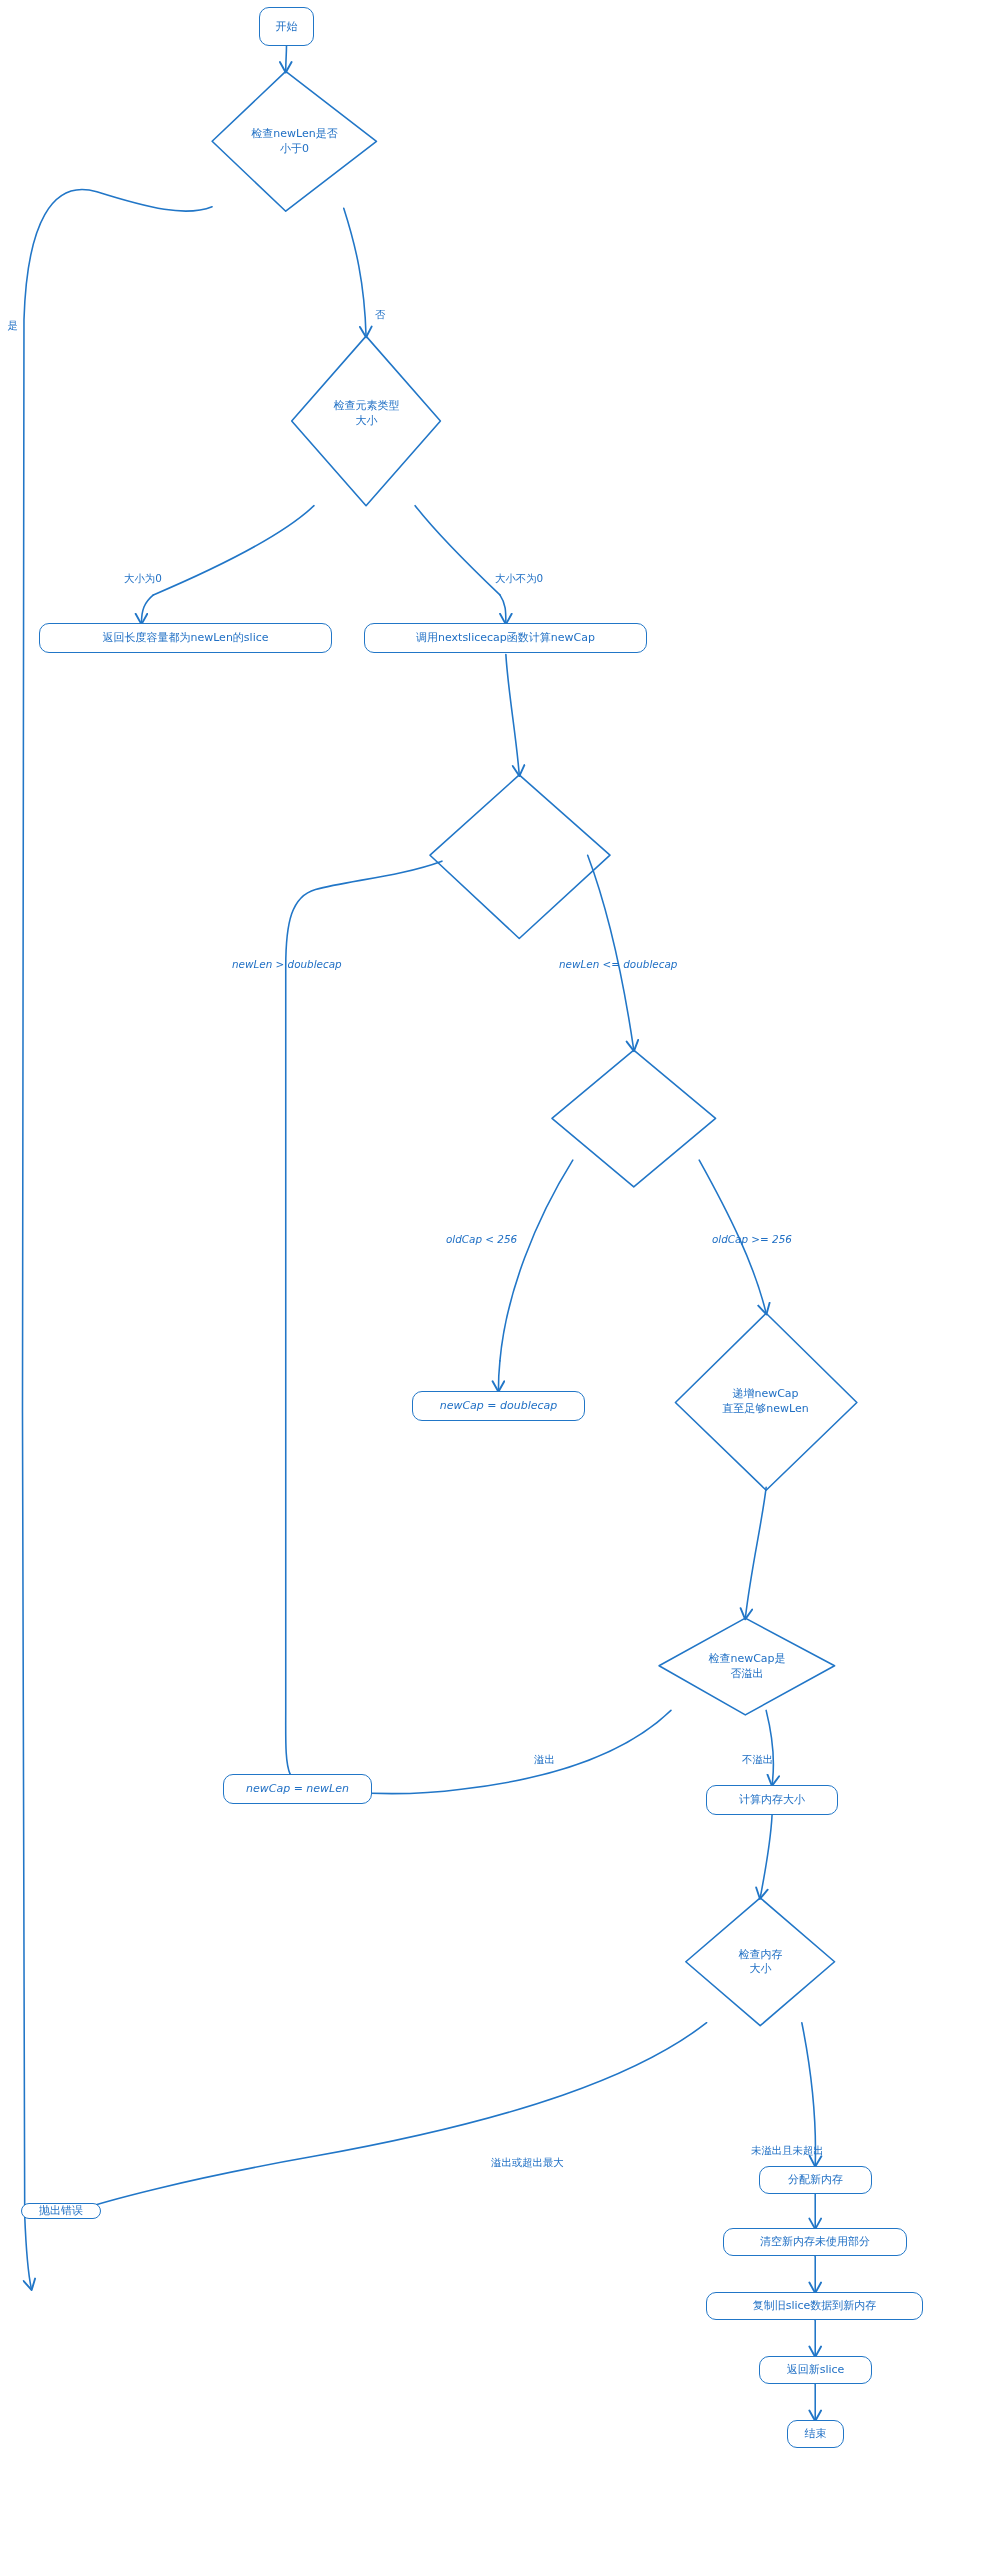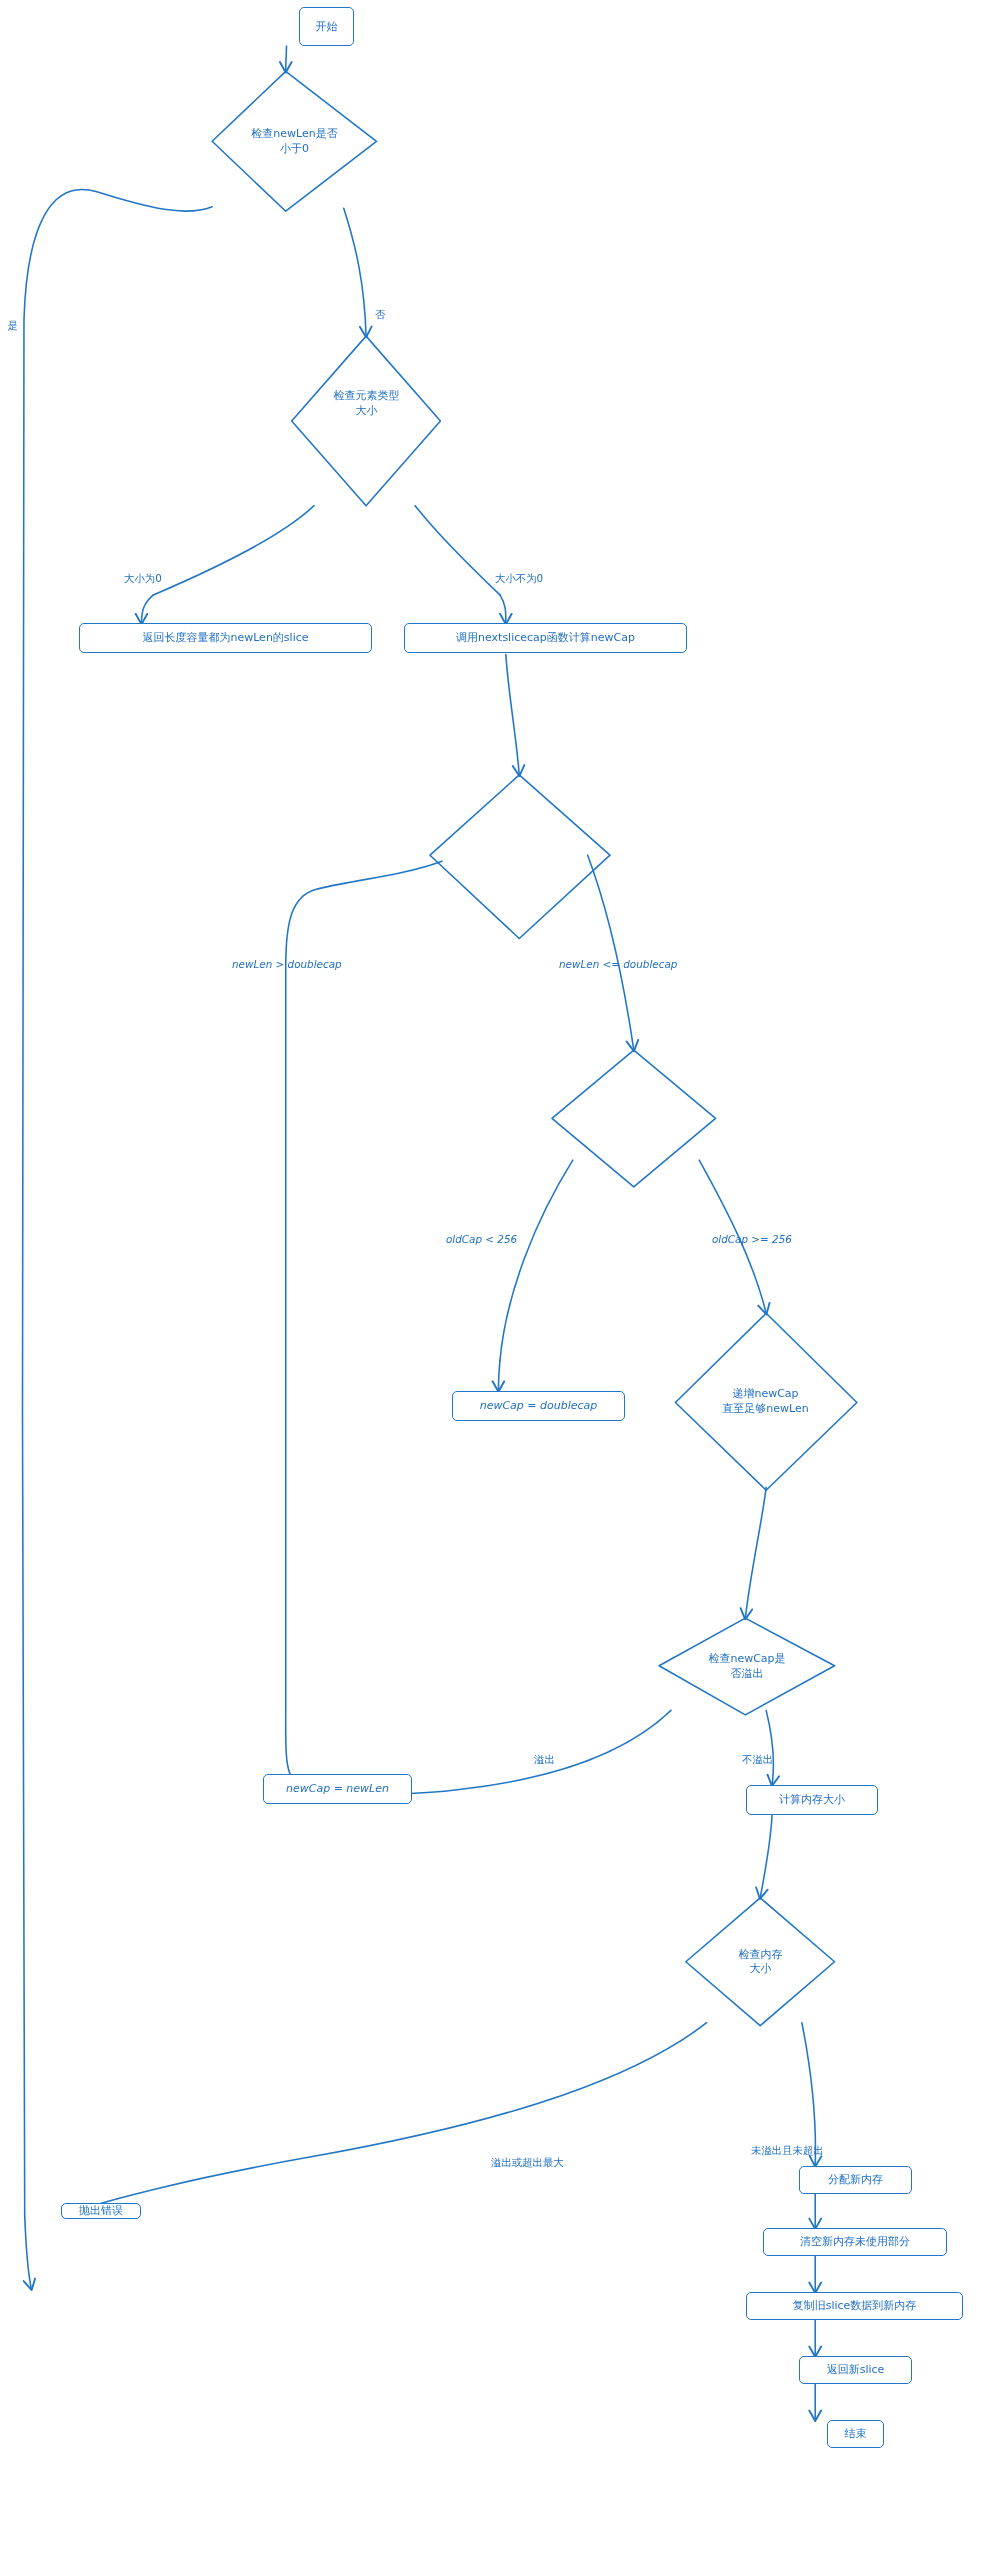--- a/index.html
+++ b/index.html
@@ -3,22 +3,22 @@
 <meta charset="utf-8">
 <style>
   html,body{margin:0;padding:0;background:#ffffff;}
   body{font-family:"DejaVu Sans","Liberation Sans",sans-serif;}
   #canvas{position:relative;width:1008px;height:2576px;background:#fff;overflow:hidden;}
   svg#wires{position:absolute;left:0;top:0;width:1008px;height:2576px;pointer-events:none;}
 
   .node{position:absolute;box-sizing:border-box;display:flex;align-items:center;justify-content:center;text-align:center;color:#1f6fc4;}
 
   
-  .rect{border:1.5px solid #2176c7;background:#ffffff;border-radius:5px;
-        font-size:11px;line-height:1.25;padding:3px 9px;margin-left:40px;}
+  .rect{border:1.5px solid #2176c7;background:#ffffff;border-radius:10px;
+        font-size:11px;line-height:1.25;padding:3px 9px;}
 
   
   .diamond{background:transparent;}
   .diamond .dlabel{position:relative;z-index:2;font-size:11px;line-height:1.3;
         color:#1f6fc4;text-align:center;width:72%;}
 
   .edge-label{position:absolute;color:#1f6fc4;font-size:10.4px;white-space:nowrap;
         background:transparent;line-height:1;}
   .edge-label.mono{font-family:"DejaVu Sans","Liberation Sans",sans-serif;font-style:italic;}
 
@@ -104,21 +104,21 @@
     <span>开始</span>
   </div>
 
   <div class="node diamond" style="left:212px;top:71px;width:165px;height:141px;">
     <div class="dlabel">
       <div>检查newLen是否</div>
       <div>小于0</div>
     </div>
   </div>
 
-  <div class="node diamond" style="left:292px;top:318px;width:149px;height:171px;">
+  <div class="node diamond" style="left:292px;top:328px;width:149px;height:171px;">
     <div class="dlabel">
       <div>检查元素类型</div>
       <div>大小</div>
     </div>
   </div>
 
   <div class="node rect" style="left:39px;top:623px;width:293px;height:30px;">
     <span>返回长度容量都为newLen的slice</span>
   </div>
 

